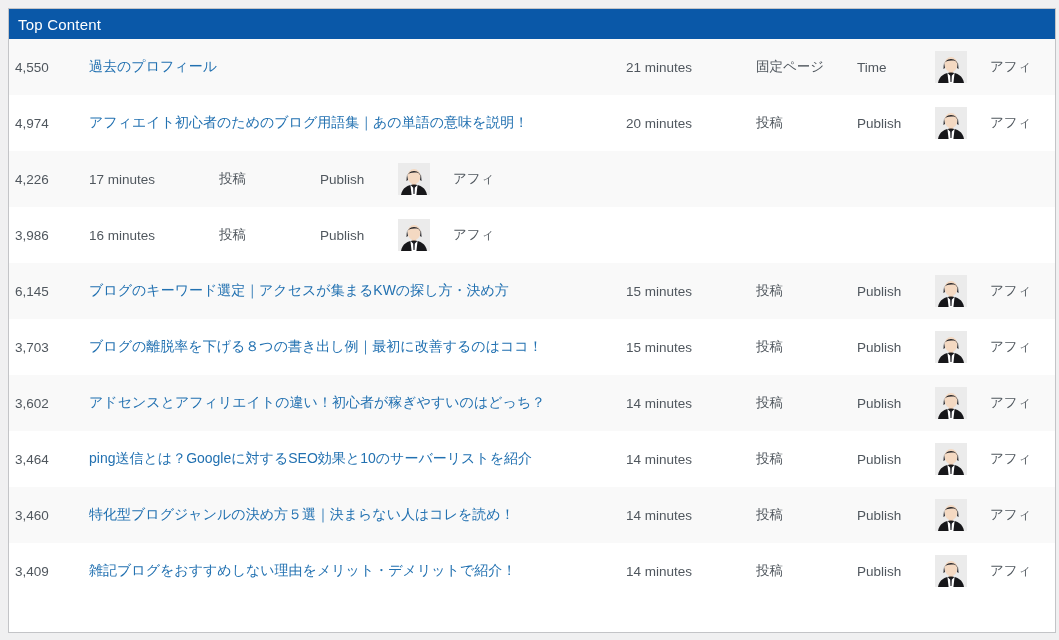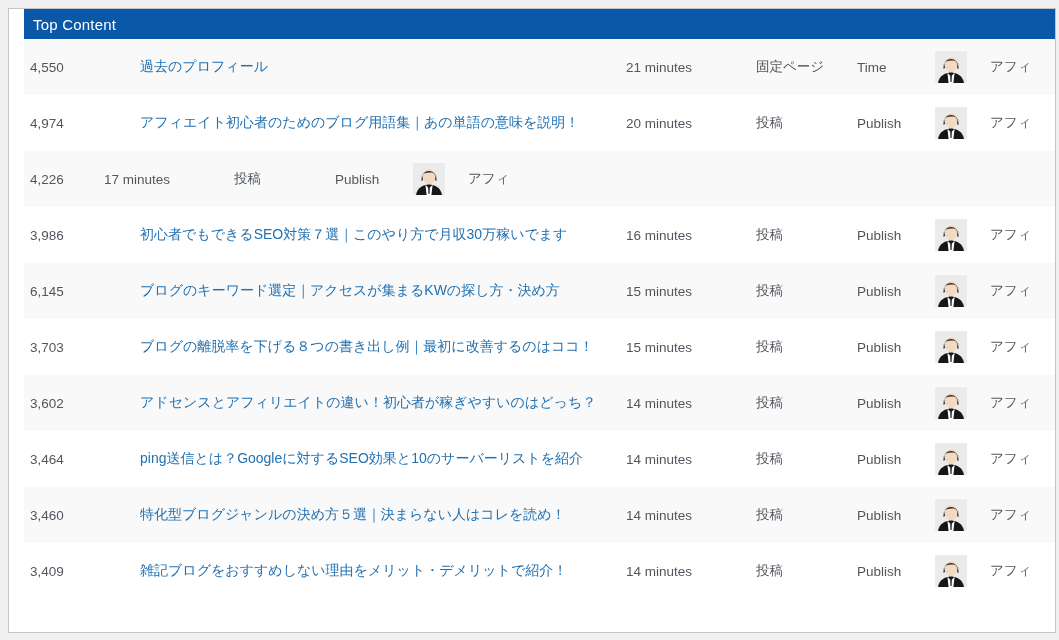--- a/index.html
+++ b/index.html
@@ -14,21 +14,20 @@
   }
   .card {
     position: absolute;
     left: 8px;
     top: 8px;
     width: 1048px;
     height: 625px;
     background: #ffffff;
     border: 1px solid var(--border, #c3c4c7);
     box-sizing: border-box;
-    padding-left: 15px;
   }
   .card-header {
     height: 30px;
     background: var(--header-bg, #0a58a8);
     color: #ffffff;
     display: flex;
     align-items: center;
     padding: 0 9px;
     font-size: 15px;
     letter-spacing: 0.2px;
@@ -72,21 +71,20 @@
   .col-author.td {
     display: flex;
     align-items: center;
     gap: 23px;
     overflow: visible;
   }
   .title-link {
     color: var(--link, #2271b1);
     text-decoration: none;
     font-size: 14px;
-    margin-left: 36px;
   }
   .avatar {
     width: 32px;
     height: 32px;
     flex: none;
     display: inline-block;
     line-height: 0;
   }
   .author-name { font-size: 13.5px; color: var(--text, #50575e); }
 </style>
@@ -172,23 +170,20 @@
           <path d="M9,12 L8.4,18 L10,17 Z" fill="#26262a"></path>
           <path d="M23,12 L23.6,18 L22,17 Z" fill="#26262a"></path>
         </svg>
       </span>
       <span class="author-name">アフィ</span>
     </div>
   </div>
 
   <div class="tr">
     <div class="td col-words">3,986</div>
-    <div class="td col-title">
-      <a href="#" class="title-link">初心者でもできるSEO対策７選｜このやり方で月収30万稼いでます</a>
-    </div>
     <div class="td col-reading">16 minutes</div>
     <div class="td col-type">投稿</div>
     <div class="td col-status">Publish</div>
     <div class="td col-author">
       <span class="avatar">
         <svg viewBox="0 0 32 32" width="32" height="32" xmlns="http://www.w3.org/2000/svg">
           <rect width="32" height="32" fill="#ebebeb"></rect>
           <rect x="14" y="17" width="4" height="6" fill="#eccbb2"></rect>
           <path d="M3,32 C4,25 10,21.5 16,21.5 C22,21.5 28,25 29,32 Z" fill="#17171a"></path>
           <path d="M12.4,21.8 L16,25.4 L19.6,21.8 L18.4,32 L13.6,32 Z" fill="#ffffff"></path>

